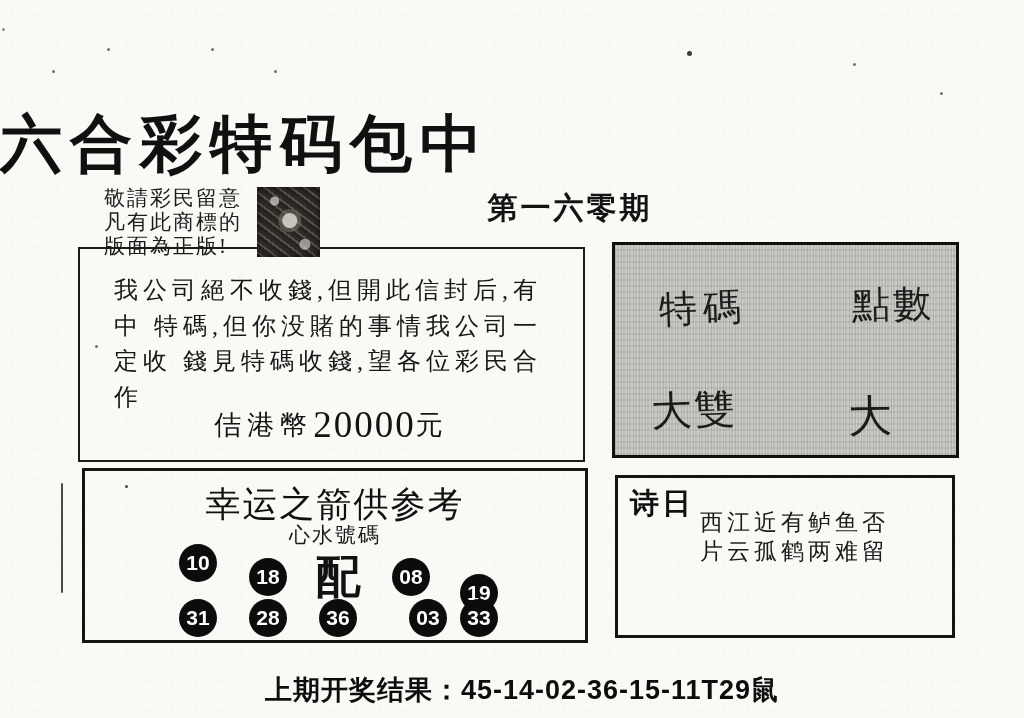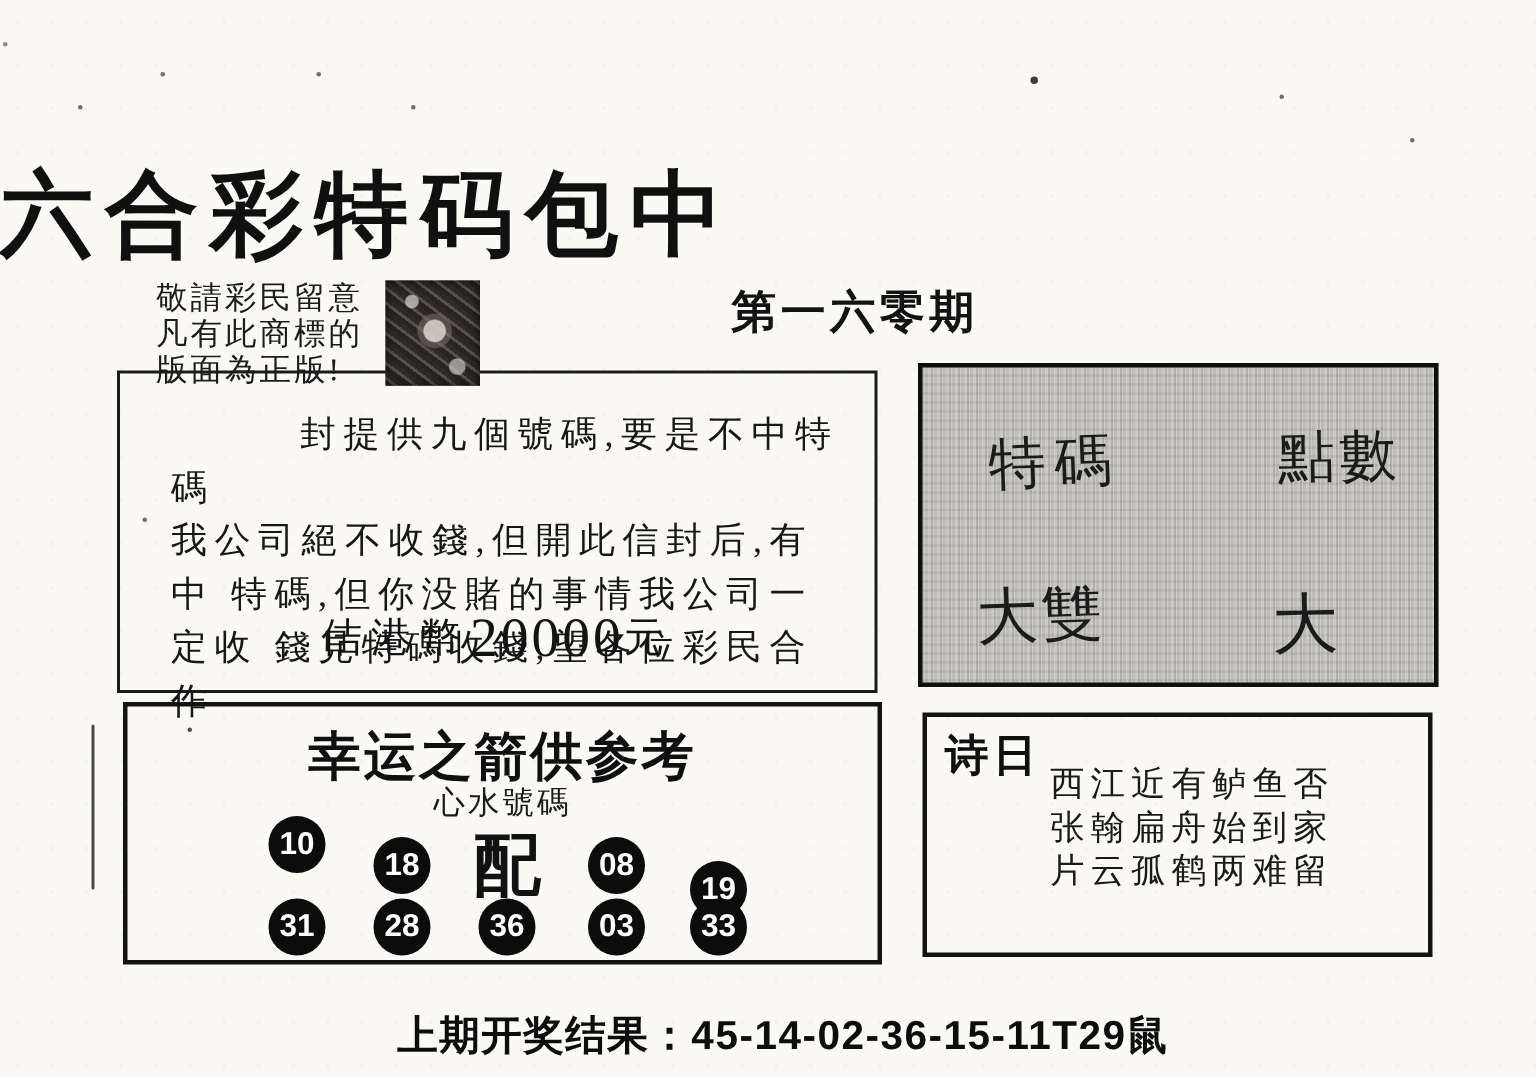--- a/index.html
+++ b/index.html
@@ -47,29 +47,29 @@
       repeating-linear-gradient(0deg, rgba(0,0,0,.05) 0 2px, rgba(255,255,255,.06) 2px 6px);
   }
   .pick-box span{position:absolute;color:#1b1b1b;}
   .pk-h-left{left:44px;top:38px;font-size:38px;letter-spacing:6px;transform:rotate(-2deg);}
   .pk-h-right{left:237px;top:34px;font-size:38px;letter-spacing:3px;transform:rotate(-1deg);}
   .pk-v-left{left:36px;top:138px;font-size:41px;letter-spacing:2px;transform:rotate(-2deg);}
   .pk-v-right{left:233px;top:142px;font-size:44px;transform:rotate(-1deg);}
   
   .lucky-box{position:absolute;left:82px;top:468px;width:500px;height:169px;border:3px solid #141414;}
   .lucky-title{position:absolute;left:0;top:10px;width:100%;text-align:center;
-    font-family:"Liberation Sans",sans-serif;font-weight:700;font-size:35px;letter-spacing:2px;color:#101010;}
+    font-family:"Liberation Sans",sans-serif;font-weight:400;font-size:35px;letter-spacing:2px;color:#101010;}
   .lucky-sub{position:absolute;left:0;top:50px;width:100%;text-align:center;font-size:21px;letter-spacing:2px;color:#1a1a1a;}
   .ball{
     position:absolute;width:38px;height:38px;border-radius:50%;background:#0c0c0c;
     color:#ffffff;font-family:"Liberation Sans",sans-serif;font-weight:700;font-size:21px;
     display:flex;align-items:center;justify-content:center;
   }
   .b11{left:94px;top:73px;}  .b12{left:164px;top:87px;}  .b13{left:307px;top:87px;}  .b14{left:375px;top:87px;margin-top:16px;}
-  .b21{left:94px;top:128px;} .b22{left:164px;top:128px;} .b23{left:234px;top:128px;} .b24{left:307px;top:128px;} .b25{left:375px;top:128px;}
+  .b21{left:94px;top:128px;} .b22{left:164px;top:128px;} .b23{left:234px;top:128px;} .b24{left:324px;top:128px;} .b25{left:375px;top:128px;}
   .connector{position:absolute;left:225px;top:80px;width:56px;text-align:center;
     font-size:45px;line-height:52px;font-weight:700;color:#111;}
   
   .poem-box{position:absolute;left:615px;top:475px;width:334px;height:157px;border:3px solid #141414;}
   .poem-header{position:absolute;left:12px;top:6px;font-family:"Liberation Sans",sans-serif;
     font-weight:700;font-size:29px;letter-spacing:3px;color:#101010;}
   .poem-lines{position:absolute;left:82px;top:30px;font-size:23px;line-height:29px;letter-spacing:4px;color:#1a1a1a;}
   
   .footer{
     position:absolute;left:0;top:672px;width:1044px;text-align:center;
@@ -95,21 +95,20 @@
   <div class="notice">
     <div>敬請彩民留意</div>
     <div>凡有此商標的</div>
     <div>版面為正版!</div>
   </div>
 
   <div class="stamp"></div>
 
   <div class="offer-box">
     <div class="offer-text">
-      <span class="l1">封提供九個號碼,要是不中特碼</span>
       <span>我公司絕不收錢,但開此信封后,有中</span>
       <span>特碼,但你没賭的事情我公司一定收</span>
       <span>錢見特碼收錢,望各位彩民合作</span>
     </div>
     <div class="offer-price">
       <span>佶港幣</span><span class="amount">20000</span><span>元</span>
     </div>
   </div>
 
   <div class="pick-box">
@@ -131,21 +130,20 @@
     <span class="ball b22">28</span>
     <span class="ball b23">36</span>
     <span class="ball b24">03</span>
     <span class="ball b25">33</span>
   </div>
 
   <div class="poem-box">
     <div class="poem-header">诗日</div>
     <div class="poem-lines">
       <div>西江近有鲈鱼否</div>
-      <div>张翰扁舟始到家</div>
       <div>片云孤鹤两难留</div>
     </div>
   </div>
 
   <div class="footer">
     <span>上期开奖结果：</span><span>45-14-02-36-15-11T29鼠</span>
   </div>
 
   <span class="speck sp1"></span>
   <span class="speck sp2"></span>

